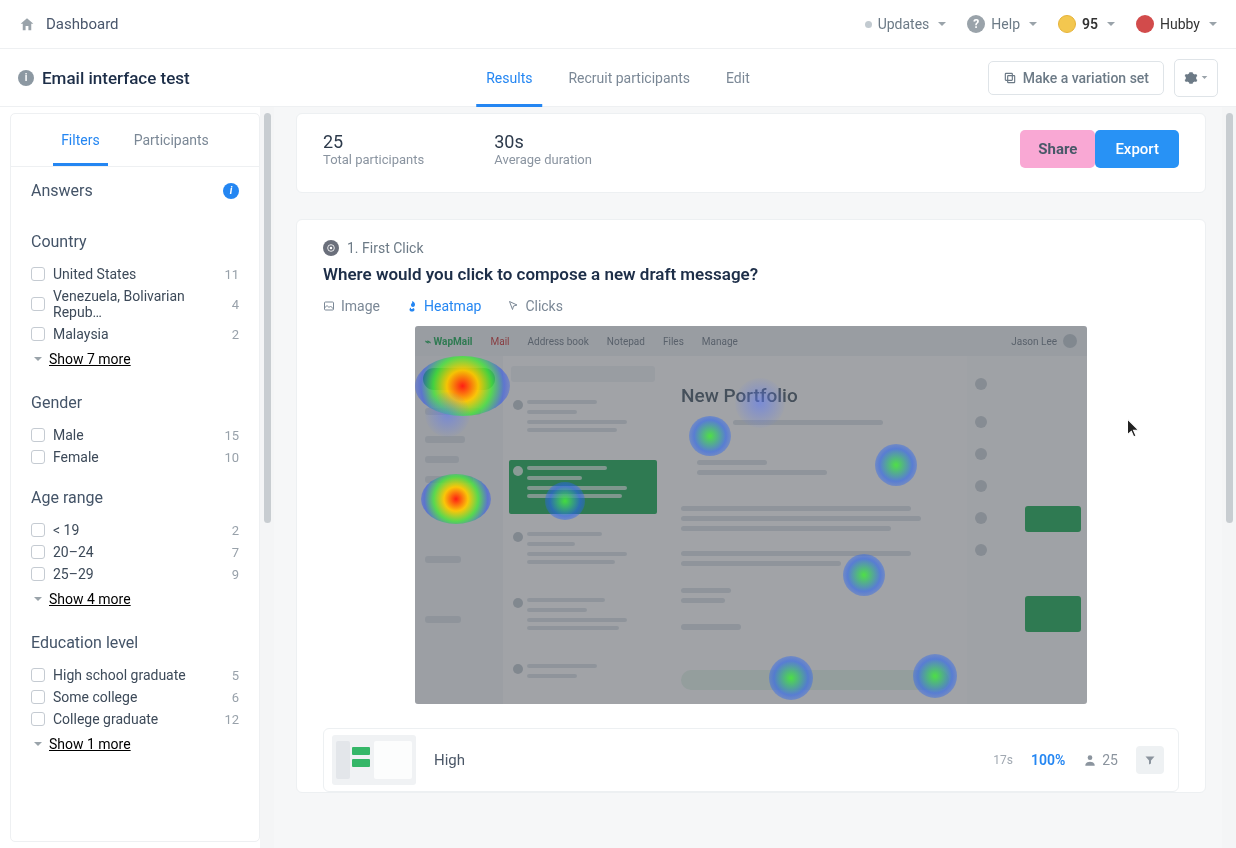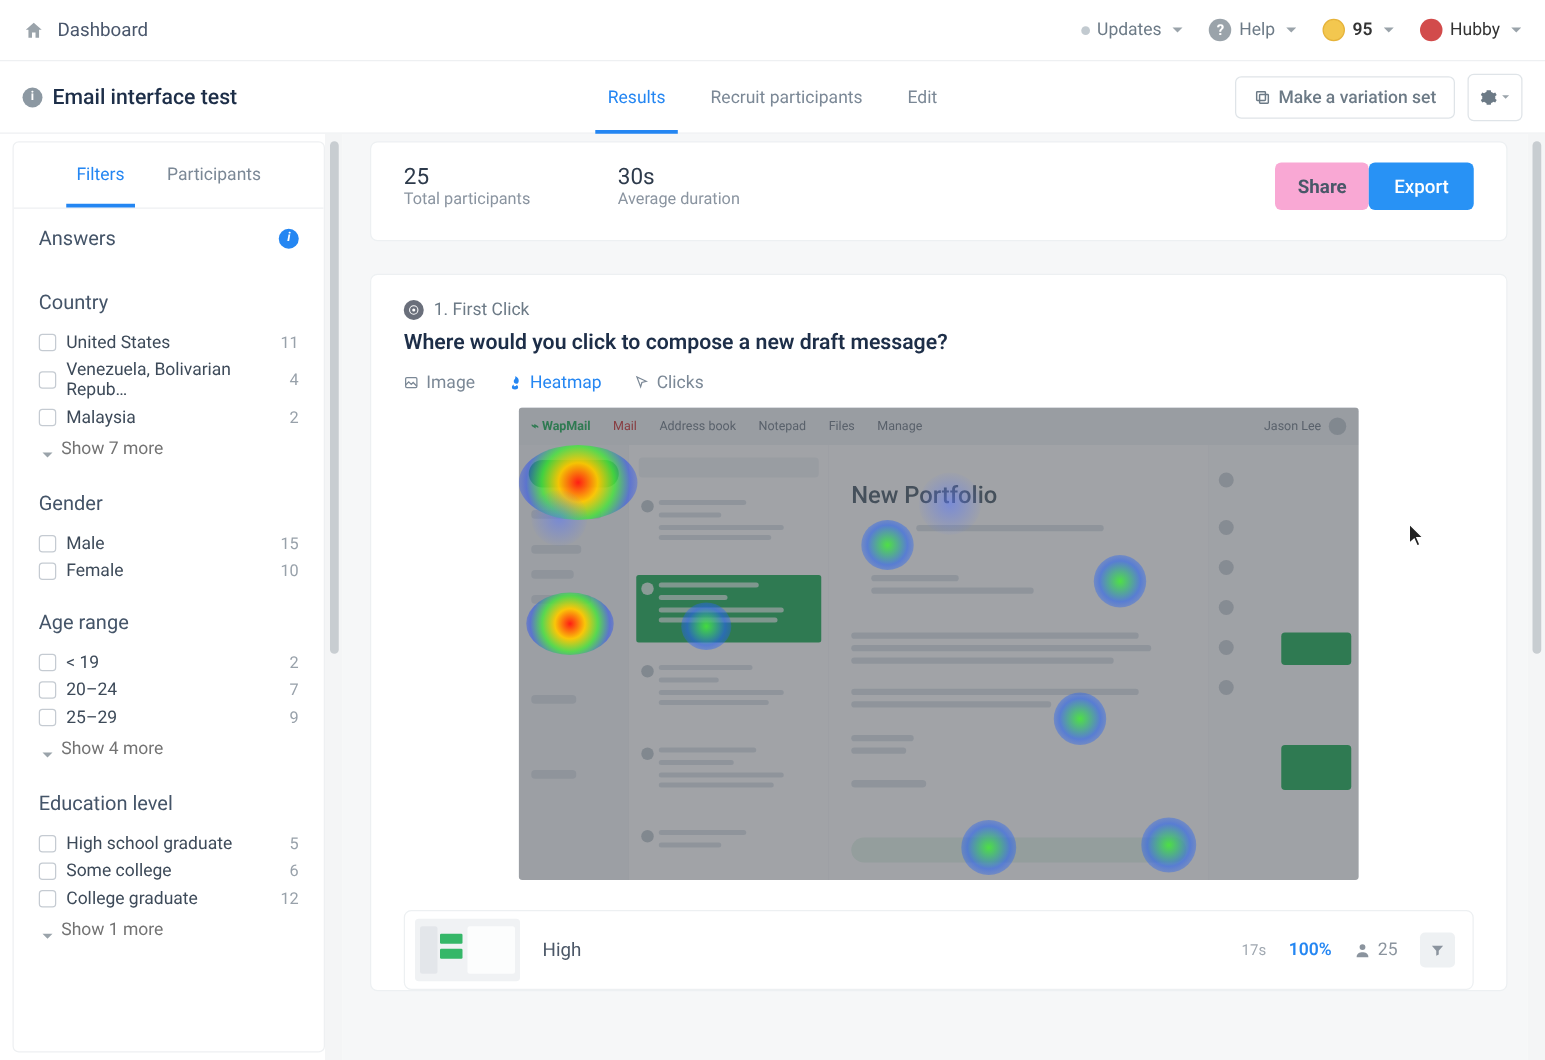--- a/index.html
+++ b/index.html
@@ -45,21 +45,21 @@
   .stab{ color:#7b8896; cursor:pointer; position:relative; padding-bottom:6px;}
   .stab.active{ color:#2486f2;}
   .stab.active::after{ content:""; position:absolute; left:-8px; right:-8px; bottom:-12px; height:3px; background:#2486f2;}
   .section{ padding:14px 20px 6px;}
   .sec-head{ display:flex; align-items:center; justify-content:space-between; margin-bottom:12px;}
   .sec-title{ font-size:16px; color:#445468; font-weight:400;}
   .info-dot{ width:16px;height:16px;border-radius:50%;background:#2486f2;color:#fff;font-size:10px;font-style:italic;font-weight:700;display:flex;align-items:center;justify-content:center;}
   .filter-row{ display:flex; align-items:center; gap:8px; padding:3px 0; color:#3d4a59;}
   .filter-row .cnt{ margin-left:auto; color:#98a1aa; font-size:13px;}
   .checkbox{ width:14px;height:14px;border:1.6px solid #c5cbd2;border-radius:3px;flex-shrink:0;}
-  .show-more{ color:#737373; display:flex; gap:6px; align-items:flex-end; padding:6px 0; cursor:pointer;}
+  .show-more{ color:#000000; display:flex; gap:6px; align-items:center; padding:6px 0; cursor:pointer;text-decoration:underline;}
 
   
   .content{ flex:1; background:#f6f7f8; padding:6px 16px 16px 22px; overflow:hidden;}
   .card{ background:#fff; border:1px solid #edf0f2; border-radius:6px; }
   .summary{ padding:16px 26px 24px; display:flex; align-items:center;}
   .metric{ margin-right:70px;}
   .metric .val{ font-size:18px; color:#2d3a4b;}
   .metric .lbl{ color:#8a94a0; font-size:13px;}
   .summary .spacer{flex:1;}
   .btn-share{ background:#f9a8d4; color:#495868; border:none; padding:10px 18px; border-radius:5px; font-size:15px; font-weight:700; cursor:pointer;}

